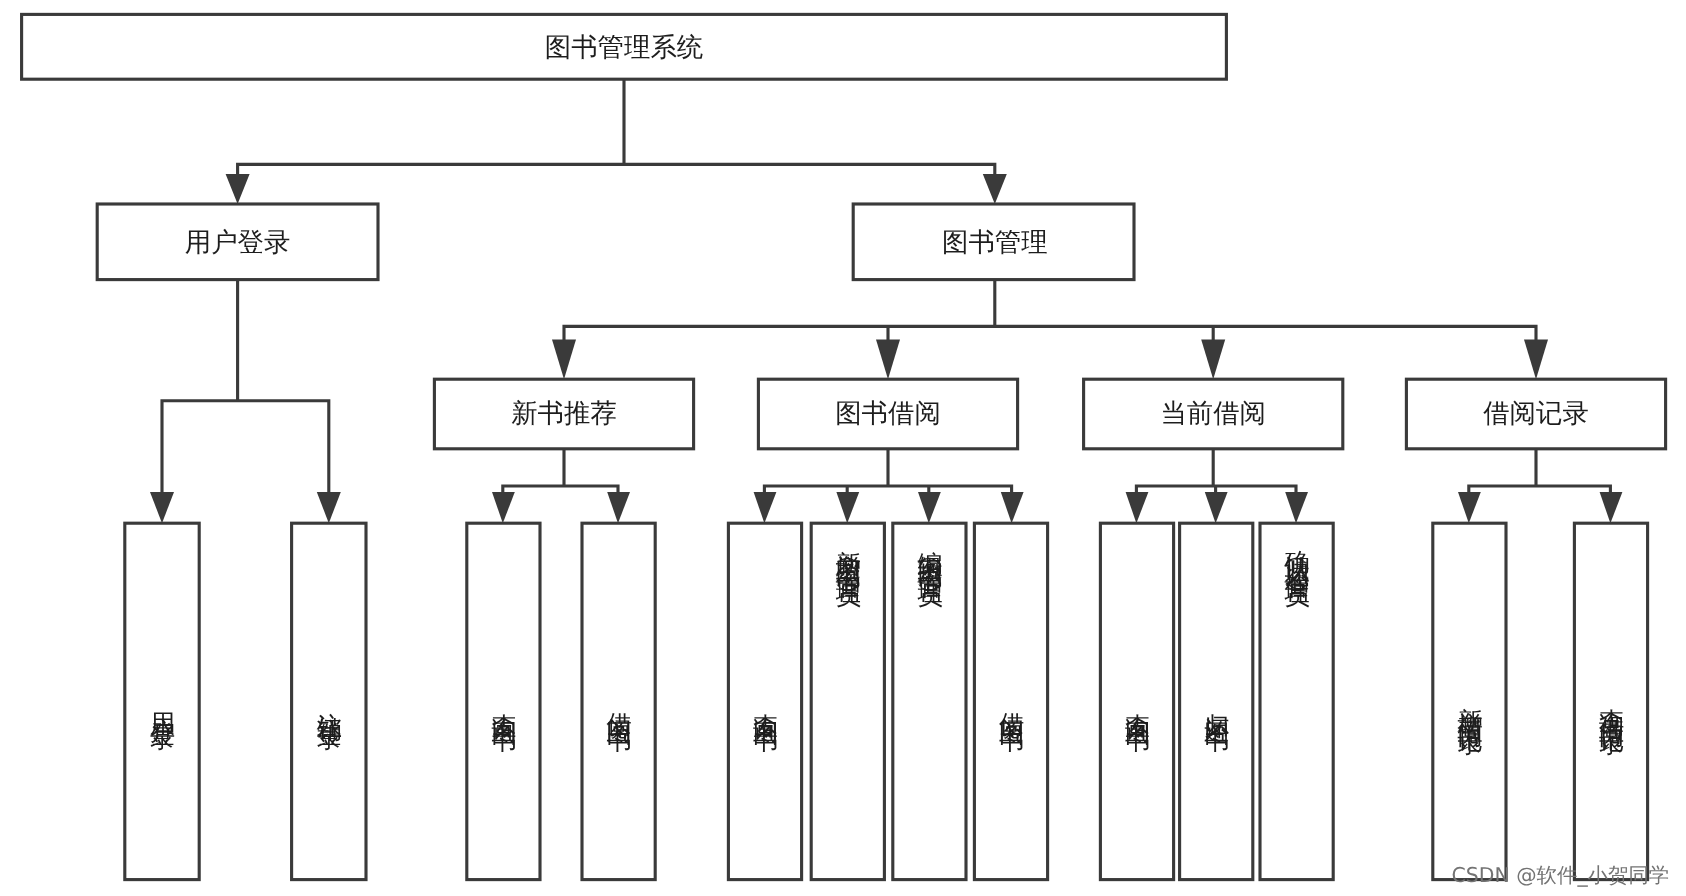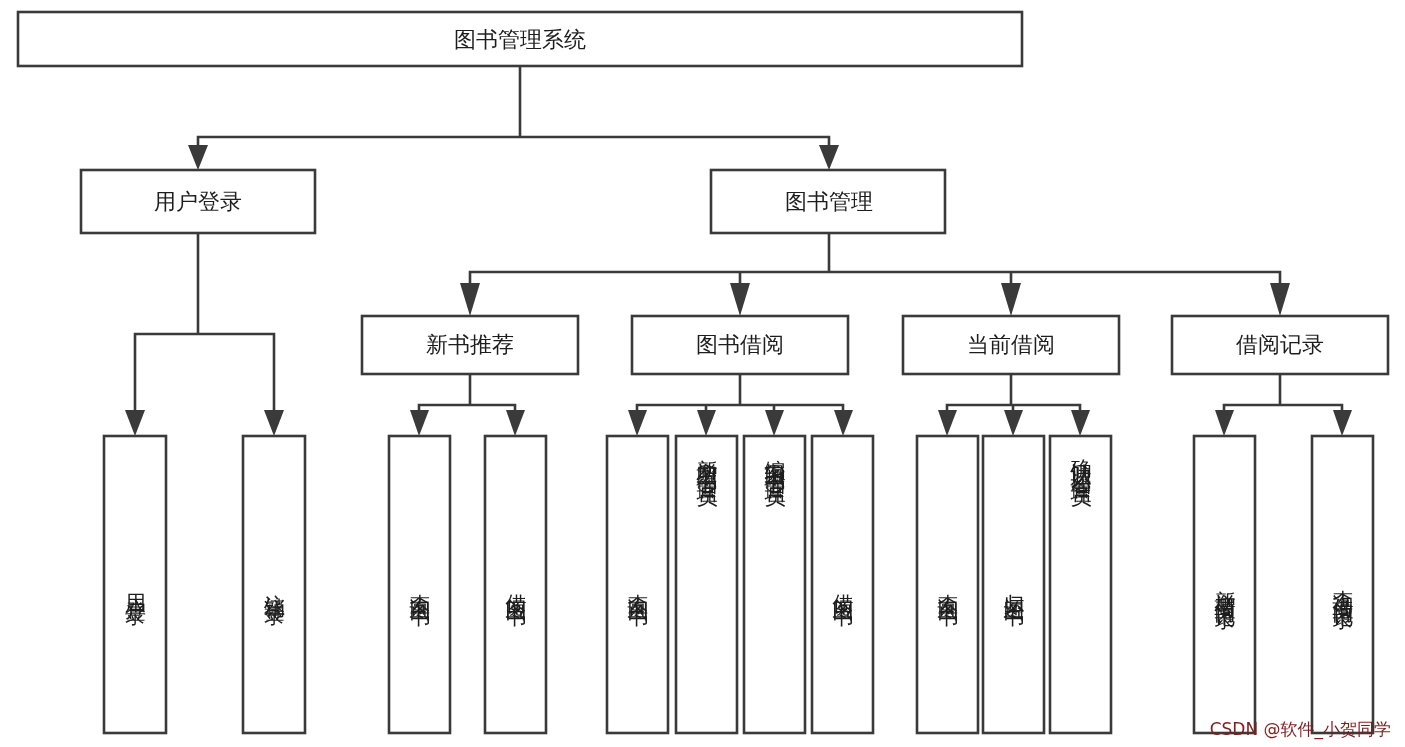--- a/index.html
+++ b/index.html
@@ -47,21 +47,21 @@
     fill: #1d1d1d;
     font-family: "DejaVu Sans", "Liberation Sans", sans-serif;
     font-size: 22px;
     text-anchor: middle;
     dominant-baseline: middle;
   }
   .watermark-text {
     position: absolute;
     right: 14px;
     bottom: 6px;
-    color: #7f1d1d;
+    color: #737373;
     font-family: "DejaVu Sans", "Liberation Sans", sans-serif;
     font-size: 17px;
     white-space: nowrap;
     user-select: none;
   }
 </style>
 </head>
 <body>
 
 <div id="diagram-root">

